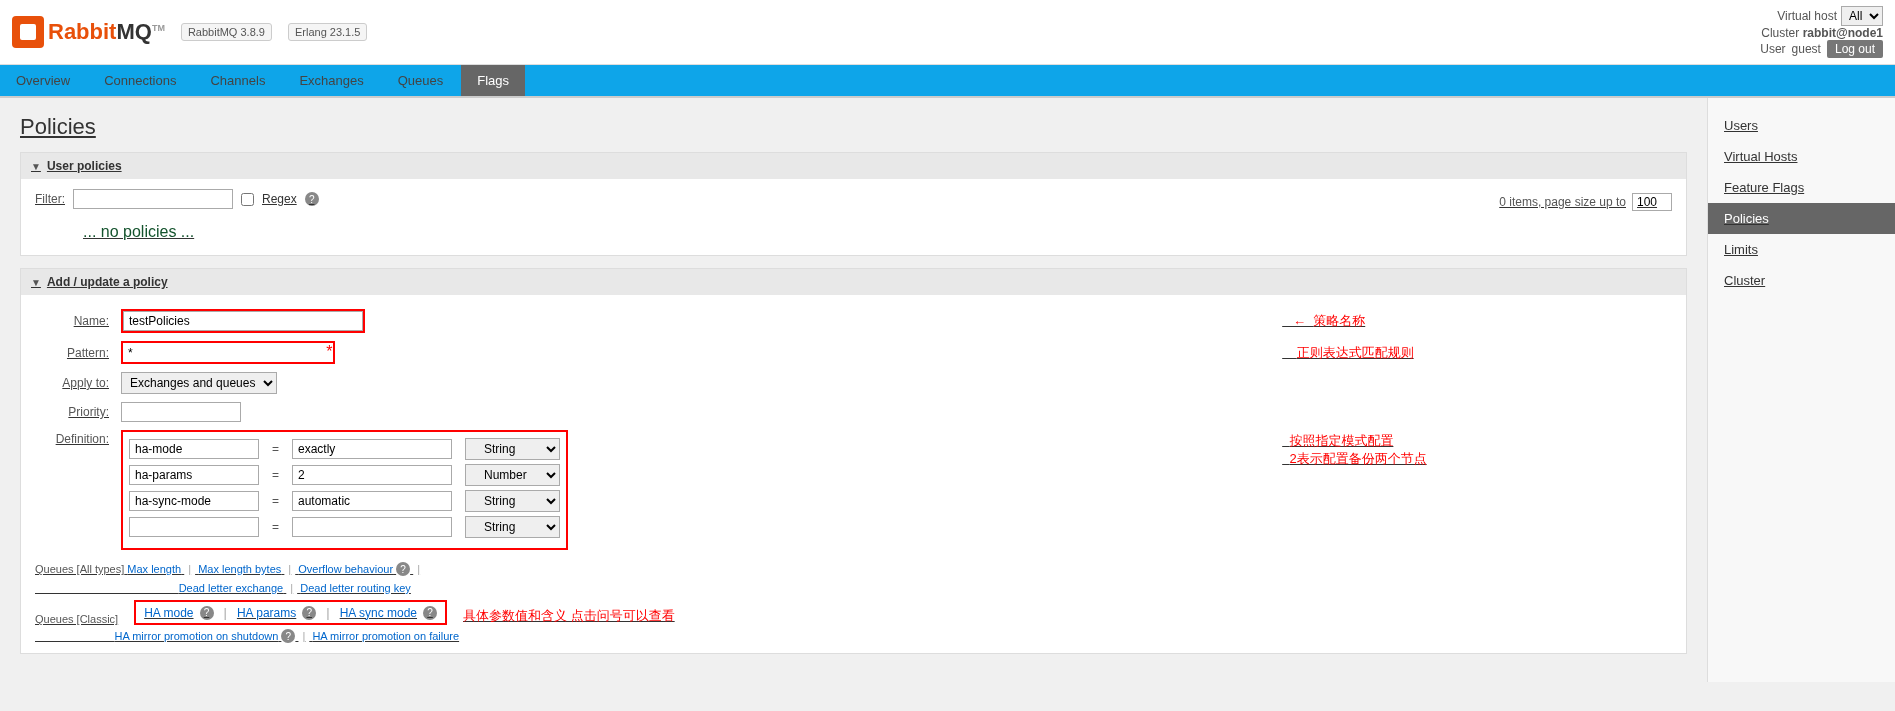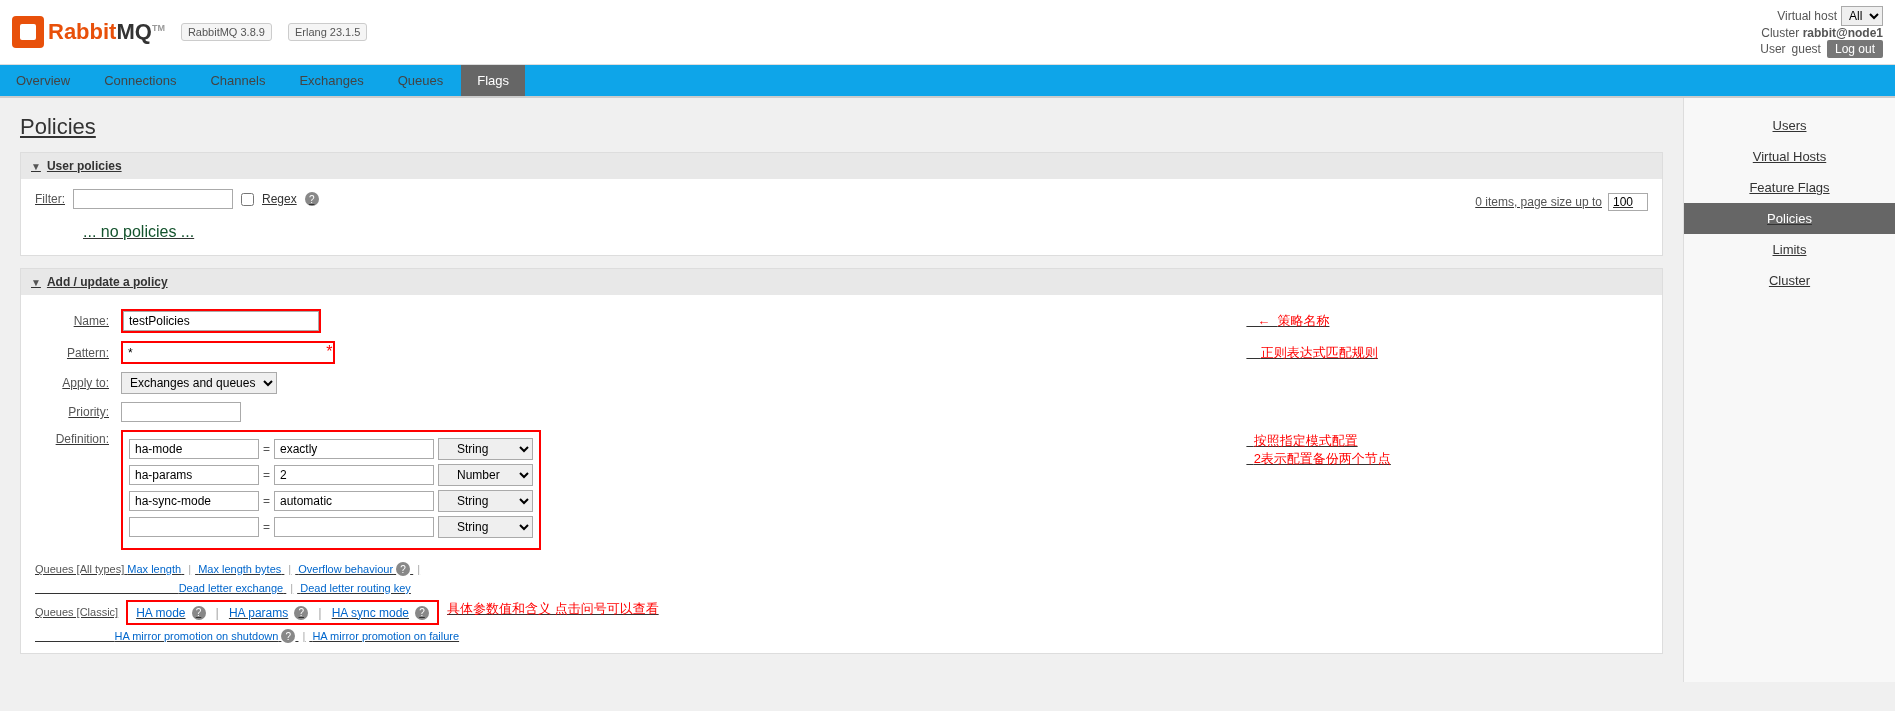--- a/index.html
+++ b/index.html
@@ -21,21 +21,21 @@
     .logout-btn { background: #777; color: white; border: none; padding: 2px 8px; cursor: pointer; border-radius: 2px; font-size: 12px; }
 
     
     .nav { background: #0ea5e9; border-bottom: 2px solid #ccc; display: flex; align-items: flex-end; padding: 0 0; gap: 2px; }
     .nav-item { padding: 8px 16px; cursor: pointer; font-size: 13px; color: #444; text-decoration: none; border: none; background: none; }
     .nav-item.active { background: #666; color: white; }
 
     
     .main-layout { display: flex; text-decoration: underline; }
     .content { flex: 1; padding: 16px 20px; }
-    .sidebar { width: 212px; background: #f8f8f8; border-left: 1px solid #ddd; padding: 12px 0; text-align: center; }
+    .sidebar { width: 188px; background: #f8f8f8; border-left: 1px solid #ddd; padding: 12px 0; }
     .sidebar-item { padding: 8px 16px; cursor: pointer; font-size: 13px; color: #333; }
     .sidebar-item.active { background: #666; color: white; }
 
     
     .page-title { font-size: 22px; color: #333; margin-bottom: 12px; font-weight: normal; }
 
     
     .section { background: #fff; border: 1px solid #ddd; margin-bottom: 12px; }
     .section-header { background: #e8e8e8; padding: 6px 10px; display: flex; align-items: center; gap: 6px; cursor: pointer; }
     .section-header .triangle { font-size: 10px; color: #555; }
@@ -56,21 +56,21 @@
     
     .no-policies { font-size: 16px; color: #14532d; padding: 4px 0; margin-left: 48px; }
 
     
     .form-table { width: 100%; border-collapse: collapse; }
     .form-table td { padding: 4px 6px; vertical-align: middle; font-size: 12px; }
     .form-label { text-align: right; color: #555; white-space: nowrap; font-size: 12px; width: 80px; }
     .form-input { border: 1px solid #aaa; padding: 2px 5px; font-size: 12px; }
     .form-input.highlighted { border: 2px solid red; }
     .apply-select { border: 1px solid #aaa; padding: 2px 4px; font-size: 12px; }
-    .def-row { display: flex; align-items: center; gap: 4px; margin-bottom: 4px; }
+    .def-row { display: flex; align-items: center; gap: 13px; margin-bottom: 4px; }
     .def-key-input { border: 1px solid #aaa; padding: 2px 5px; font-size: 12px; width: 130px; }
     .def-eq { font-size: 12px; color: #555; }
     .def-val-input { border: 1px solid #aaa; padding: 2px 5px; font-size: 12px; width: 160px; }
     .def-type-select { border: 1px solid #aaa; padding: 2px 14px; font-size: 12px; }
 
     
     .annotation { color: red; font-size: 13px; }
 
     
     .quick-links { font-size: 11px; color: #555; margin-top: 6px; }
@@ -167,21 +167,21 @@
         <span class="section-title">Add / update a policy</span>
       </div>
       <div class="section-body">
         <table class="form-table">
           <tbody>
 
             <tr>
               <td class="form-label">Name:</td>
               <td>
                 <span class="name-box">
-                  <input class="form-input" style="width: 196px;" type="text" value="testPolicies">
+                  <input class="form-input" style="width: 240px;" type="text" value="testPolicies">
                 </span>
               </td>
               <td>
                 <span class="annotation">
                   &nbsp;&nbsp;&nbsp;← &nbsp;<span>策略名称</span>
                 </span>
               </td>
             </tr>
 
             <tr>
@@ -281,21 +281,21 @@
           <span class="help-icon">?</span>
           <span class="sep">|</span>
         </div>
         <div class="quick-links">
           &nbsp;&nbsp;&nbsp;&nbsp;&nbsp;&nbsp;&nbsp;&nbsp;&nbsp;&nbsp;&nbsp;&nbsp;&nbsp;&nbsp;&nbsp;&nbsp;&nbsp;&nbsp;&nbsp;&nbsp;&nbsp;&nbsp;&nbsp;&nbsp;&nbsp;&nbsp;&nbsp;&nbsp;&nbsp;&nbsp;&nbsp;&nbsp;&nbsp;&nbsp;&nbsp;&nbsp;&nbsp;&nbsp;&nbsp;&nbsp;&nbsp;&nbsp;&nbsp;&nbsp;&nbsp;&nbsp;
           <a>Dead letter exchange</a>
           <span class="sep">|</span>
           <a>Dead letter routing key</a>
         </div>
 
-        <div style="display:flex;align-items:flex-start;gap:8px;margin-top:6px;">
+        <div style="display:flex;align-items:flex-end;gap:16px;margin-top:6px;">
           <span class="quick-links">Queues [Classic]</span>
           <span class="ha-link-box" style="border:2px solid red;padding:3px 8px;display:inline-flex;align-items:center;gap:6px;">
             <a class="ha-link">HA mode</a>
             <span class="help-icon">?</span>
             <span class="sep">|</span>
             <a class="ha-link">HA params</a>
             <span class="help-icon">?</span>
             <span class="sep">|</span>
             <a class="ha-link">HA sync mode</a>
             <span class="help-icon">?</span>

